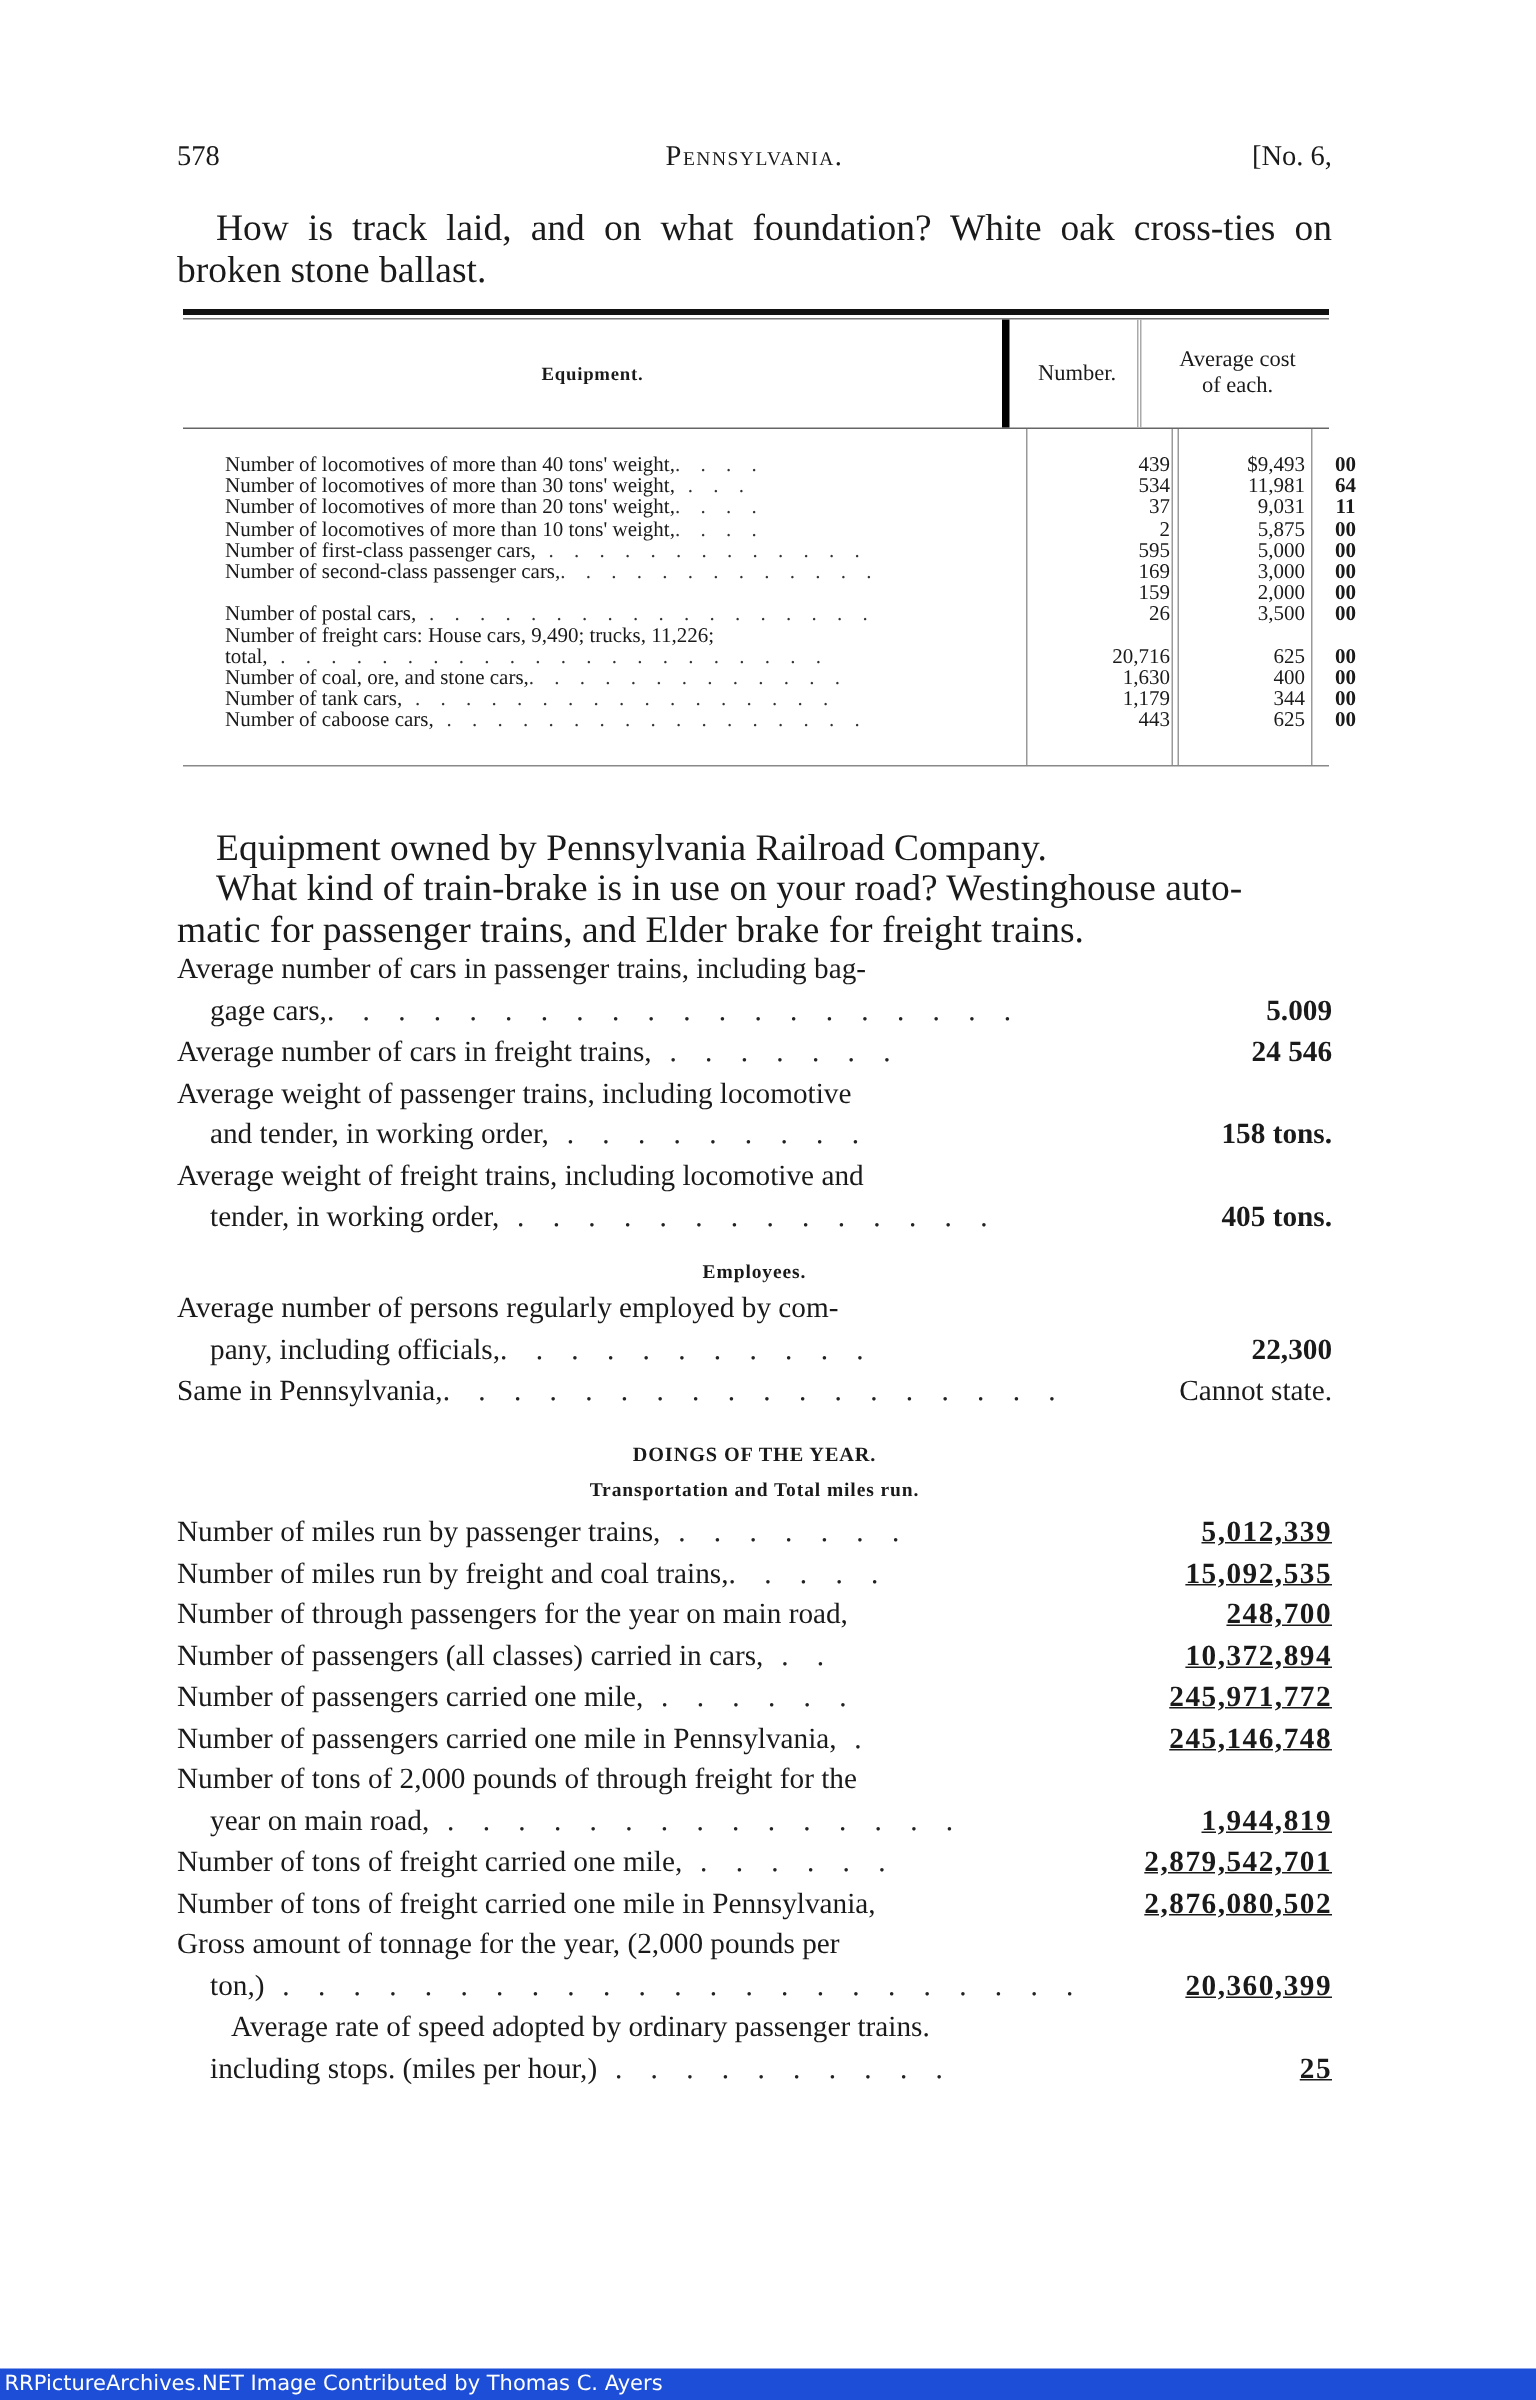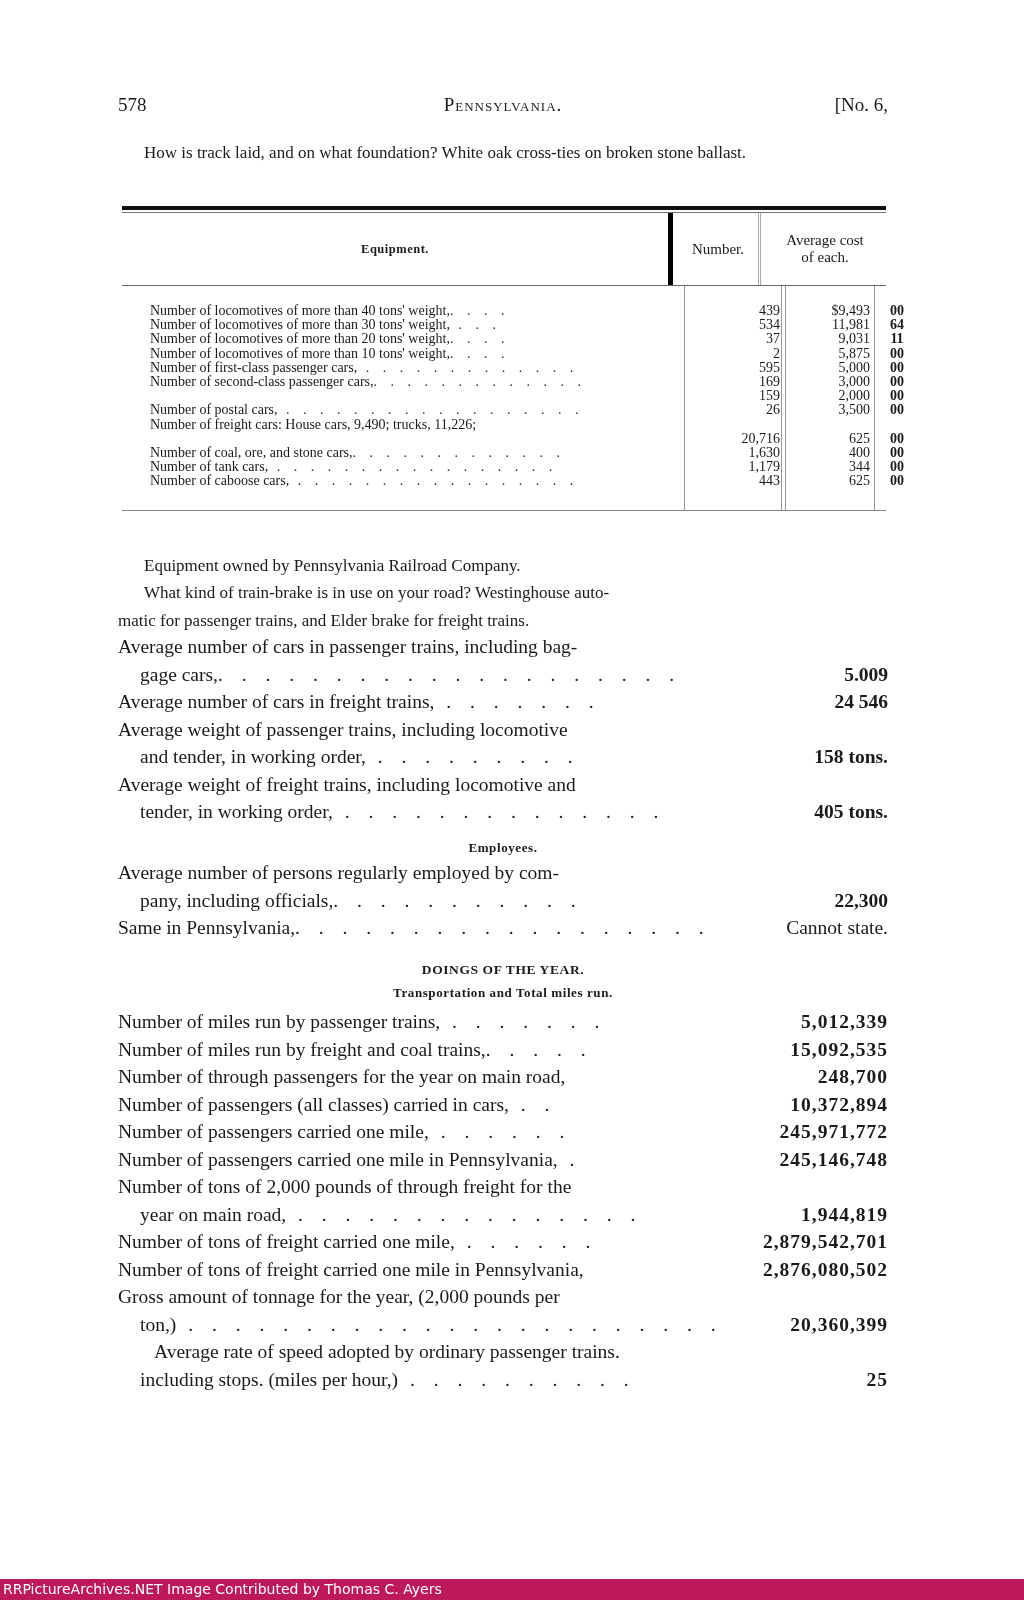--- a/index.html
+++ b/index.html
@@ -9,21 +9,21 @@
     font-family: "Liberation Serif", "DejaVu Serif", serif;
   }
   .page { position: absolute; left: 0; top: 0; width: 1024px; height: 1600px; }
 
   
   .running-head { position: absolute; top: 94px; left: 118px; width: 770px; height: 26px; font-size: 19px; }
   .running-head .pno { position: absolute; left: 0; top: 0; }
   .running-head .title { position: absolute; left: 0; right: 0; text-align: center; font-variant: small-caps; letter-spacing: 1px; }
   .running-head .no { position: absolute; right: 0; top: 0; }
 
-  .para { position: absolute; left: 118px; width: 770px; font-size: 17px; line-height: 28px; }
+  .para { position: absolute; left: 118px; width: 770px; font-size: 25px; line-height: 28px; }
   .para .indent { display: inline-block; width: 26px; }
   .para p { margin: 0; text-align: justify; }
 
   
   .eq-table { position: absolute; left: 122px; top: 206px; width: 764px; }
   .rule-thick { height: 4px; background: #111; }
   .rule-thin { height: 1px; background: #777; margin-top: 2px; }
   .eq-head { position: relative; height: 72px; }
   .eq-head .col-name { position: absolute; left: 0; width: 546px; top: 0; height: 72px; display: flex; align-items: center; justify-content: center; font-weight: bold; font-size: 12.5px; letter-spacing: 0.5px; }
   .eq-head .col-num { position: absolute; left: 546px; width: 90px; top: 0; height: 72px; display: flex; align-items: center; justify-content: center; font-size: 15px; border-left: 5px solid #000000; }
@@ -39,26 +39,26 @@
   .eq-row .cents { position: absolute; left: 730px; width: 34px; text-align: center; font-weight: bold; }
   .eq-foot { height: 1px; background: #888; }
 
   
   .lrow { position: absolute; left: 118px; width: 770px; font-size: 19.5px; line-height: 28px; height: 28px; }
   .lrow .txt { position: absolute; left: 0; white-space: nowrap; }
   .lrow .txt.ind { left: 22px; }
   .lrow .dots { color: #222; letter-spacing: 7px; }
   .lrow .val { position: absolute; right: 0; top: 0; white-space: nowrap; font-weight: bold; }
   .lrow .val.plain { font-weight: normal; }
-  .lrow .val.num { font-weight: bold; letter-spacing: 1px; }
+  .lrow .val.num { font-weight: bold; letter-spacing: 1px; text-decoration: underline; }
 
   .sub-head { position: absolute; left: 118px; width: 770px; text-align: center; font-weight: bold; font-size: 13px; letter-spacing: 0.6px; }
 
   .footer-bar {
-    position: absolute; left: 0; top: 1579px; width: 1024px; height: 21px; background: #be185d;
+    position: absolute; left: 0; top: 1579px; width: 1024px; height: 21px; background: #1d4ed8;
     color: #fff; font-family: "DejaVu Sans", sans-serif; font-size: 14px; line-height: 21px; padding-left: 3px; box-sizing: border-box;
   }
 </style>
 </head>
 <body>
 
 <div class="page">
 
   <div class="running-head">
     <span class="pno">578</span>
@@ -136,20 +136,21 @@
             <span class="cost">3,500</span>
             <span class="cents">00</span>
           </div>
           <div class="eq-row">
             <span class="label"><span>Number of freight cars:  House cars, 9,490;  trucks, 11,226;</span><span class="lead"></span></span>
             <span class="num"></span>
             <span class="cost"></span>
             <span class="cents"></span>
           </div>
           <div class="eq-row">
+            <span class="label"><span>   total,</span><span class="lead"> . . . . . . . . . . . . . . . . . . . . . .</span></span>
             <span class="num">20,716</span>
             <span class="cost">625</span>
             <span class="cents">00</span>
           </div>
           <div class="eq-row">
             <span class="label"><span>Number of coal, ore, and stone cars,</span><span class="lead">. . . . . . . . . . . . .</span></span>
             <span class="num">1,630</span>
             <span class="cost">400</span>
             <span class="cents">00</span>
           </div>

